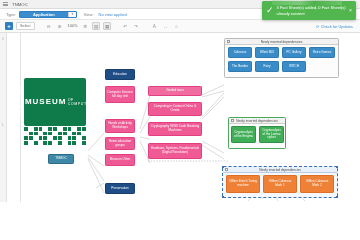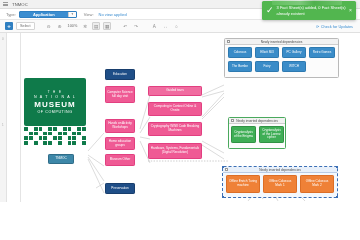--- a/index.html
+++ b/index.html
@@ -196,21 +196,21 @@
   
   .logo-card {
     position:absolute;
     background:#ffffff;
   }
   .logo-box {
     width:100%; height:70%;
     background:#0f7a4a;
     border-radius:2px;
     color:#fff;
-    display:flex; flex-direction:column;
+    display:flex; flex-direction:row;
     align-items:center; justify-content:center;
     gap:1.2px;
   }
   .lg1 { font-size:3px; letter-spacing:1.4px; }
   .lg2 { font-size:3.6px; letter-spacing:1.2px; }
   .lg3 { font-size:8px; font-weight:bold; letter-spacing:1px; }
   .lg4 { font-size:3.6px; letter-spacing:.6px; }
   .pixels {
     width:100%; height:26%;
     margin-top:1.5px;

